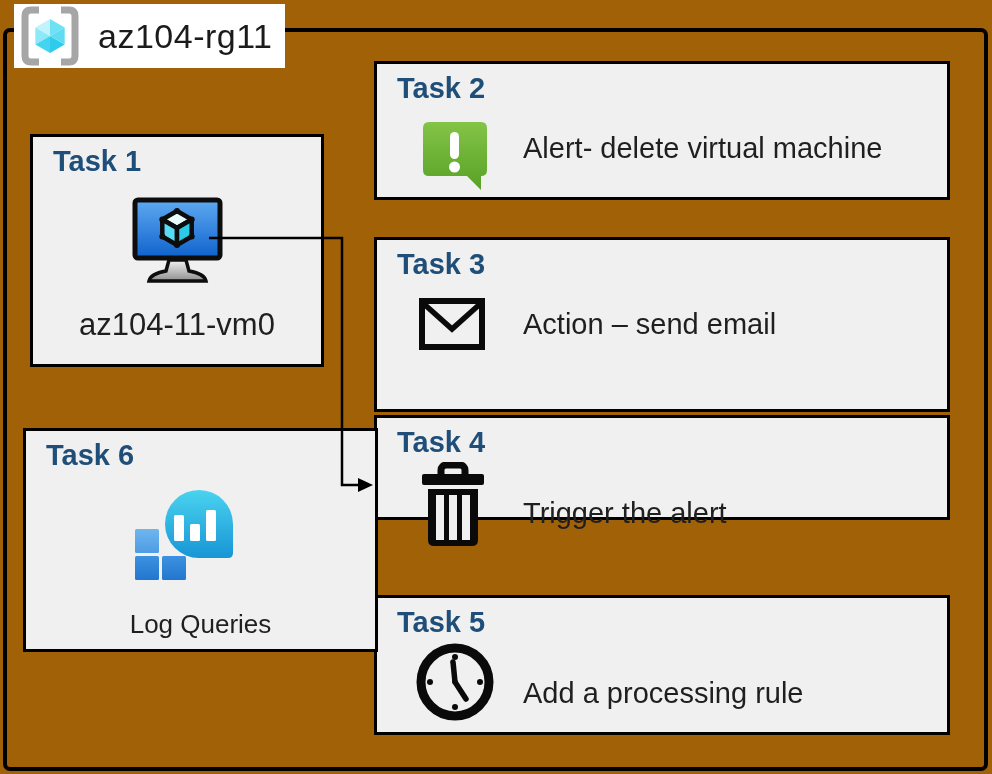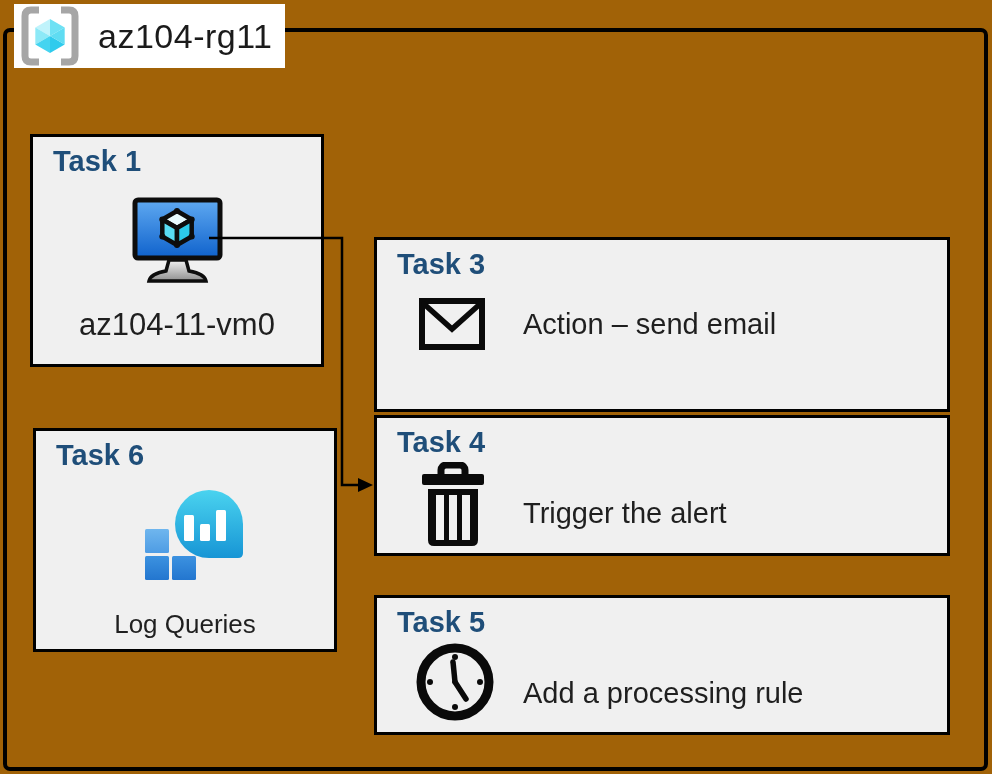--- a/index.html
+++ b/index.html
@@ -22,23 +22,23 @@
     position:absolute;background:#f0f0f0;border:3px solid #000;
     box-sizing:border-box;z-index:2;
   }
   .task-title{
     position:absolute;left:20px;top:8px;
     font-size:29px;font-weight:bold;color:#1f4e79;
   }
   .b-task1{left:24px;top:134px;width:294px;height:233px;margin-left:6px;}
   .b-task2{left:374px;top:61px;width:576px;height:139px;}
   .b-task3{left:374px;top:237px;width:576px;height:175px;}
-  .b-task4{left:374px;top:415px;width:576px;height:141px;}
+  .b-task4{left:374px;top:415px;width:576px;height:105px;}
   .b-task5{left:374px;top:595px;width:576px;height:140px;}
-  .b-task6{left:33px;top:428px;width:304px;height:224px;}
+  .b-task6{left:23px;top:428px;width:355px;height:224px;}
   .task-label{
     position:absolute;font-size:29px;color:#1f1f1f;white-space:nowrap;
   }
   .row-label{left:146px;height:36px;line-height:36px;}
   .center-label{left:0;width:100%;text-align:center;}
   .abs{position:absolute;}
   .overlay{position:absolute;left:0;top:0;z-index:4;pointer-events:none;}
 </style>
 </head>
 <body>
@@ -88,20 +88,35 @@
           <circle cx="59.7" cy="39.5" r="3"></circle>
         <circle cx="45" cy="48" r="3"></circle>
           <circle cx="30.3" cy="39.5" r="3"></circle>
           <circle cx="30.3" cy="22.5" r="3"></circle>
       </g>
       <path d="M37 63 L54 63 L57 74 C68 76 73 79 74 84 L17 84 C18 79 23 76 34 74 Z" fill="url(#vmStand)" stroke="#0d0d0d" stroke-width="3.5"></path>
     </svg>
     <div class="task-label center-label" style="top:170px;font-size:31px;">az104-11-vm0</div>
   </div>
 
+  <div class="task-box b-task2">
+    <div class="task-title">Task 2</div>
+    <svg class="abs" style="left:44px;top:56px;" width="68" height="72" viewBox="0 0 68 72">
+      <defs>
+        <linearGradient id="alertG" x1="0" y1="0" x2="0" y2="1">
+          <stop offset="0" stop-color="#84c446"></stop>
+            <stop offset="1" stop-color="#57a226"></stop>
+        </linearGradient>
+      </defs>
+      <path d="M8 2 H60 Q66 2 66 8 V50 Q66 56 60 56 H60 L60 70 L46 56 H8 Q2 56 2 50 V8 Q2 2 8 2 Z" fill="url(#alertG)"></path>
+      <rect x="29" y="12" width="9" height="27" rx="4.5" fill="#ffffff"></rect>
+      <circle cx="33.5" cy="47" r="5.5" fill="#ffffff"></circle>
+    </svg>
+    <div class="task-label row-label" style="top:66px;">Alert- delete virtual machine</div>
+  </div>
 
   <div class="task-box b-task3">
     <div class="task-title">Task 3</div>
     <svg class="abs" style="left:42px;top:58px;" width="66" height="52" viewBox="0 0 66 52">
       <rect x="3" y="3" width="60" height="46" fill="none" stroke="#0a0a0a" stroke-width="6"></rect>
       <path d="M5 6 L33 31 L61 6" fill="none" stroke="#0a0a0a" stroke-width="5.5" stroke-linecap="round"></path>
     </svg>
     <div class="task-label row-label" style="top:66px;">Action – send email</div>
   </div>
 

